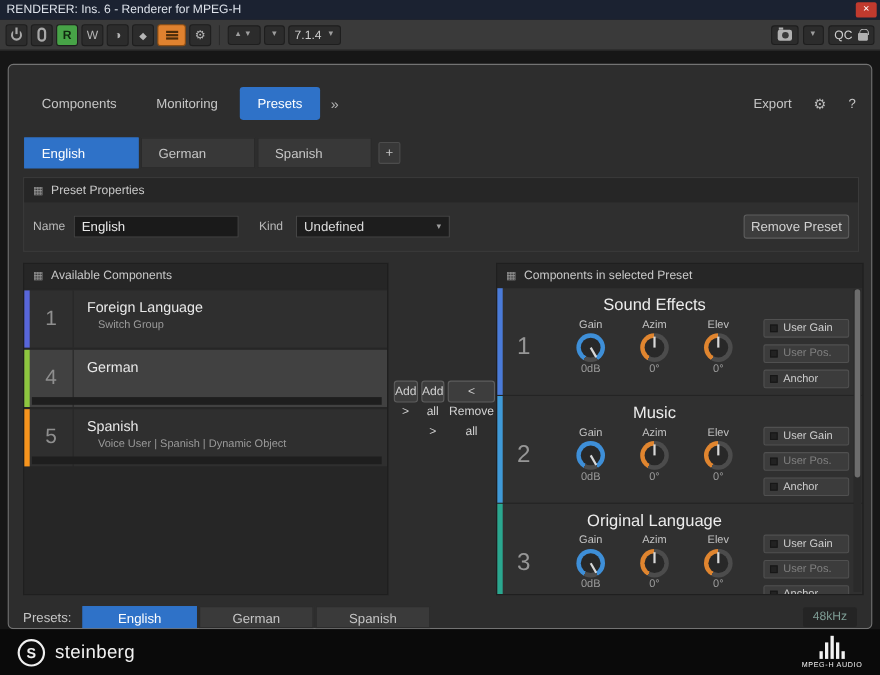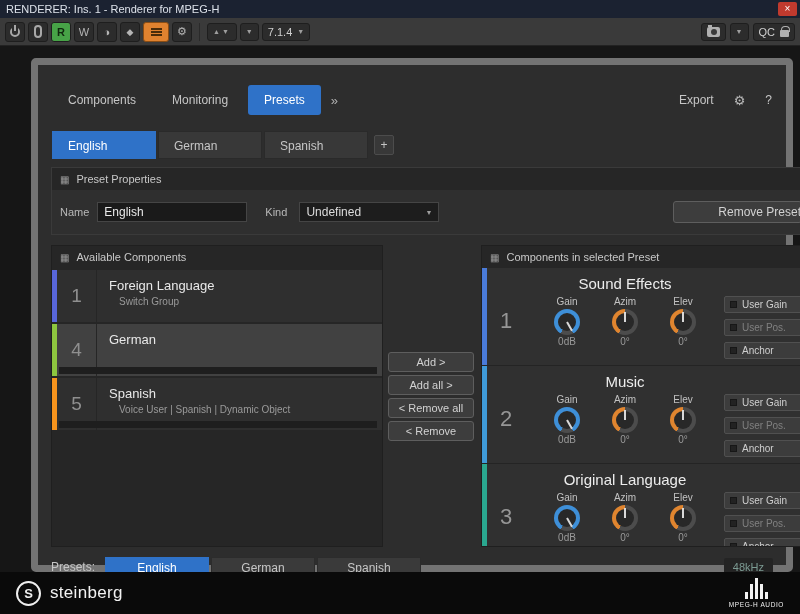--- a/index.html
+++ b/index.html
@@ -45,21 +45,21 @@
   .ico-bypass { width: 8px; height: 13px; border: 2px solid #a8a8a8; border-radius: 4px; }
   .ico-sliders { width: 11px; height: 2px; background: #4a2c0a; box-shadow: 0 3px 0 #4a2c0a, 0 6px 0 #4a2c0a; position: relative; top: -3px; }
   .ico-cam { width: 13px; height: 10px; background: #b0b0b0; border-radius: 2px; position: relative; }
   .ico-cam::before { content:''; position:absolute; left:4px; top:2px; width:6px; height:6px; border-radius:50%; background:#3a3a3a; }
   .ico-cam::after { content:''; position:absolute; left:1px; top:-2px; width:4px; height:2px; background:#b0b0b0; }
   .ico-lock { width: 9px; height: 7px; background: #b0b0b0; border-radius: 1px; position: relative; margin-top: 4px; }
   .ico-lock::before { content:''; position:absolute; left:1px; top:-4px; width:7px; height:5px; border:1.5px solid #b0b0b0; border-bottom:none; border-radius:4px 4px 0 0; }
   
   .plugin {
     position: absolute; left: 7px; right: 7px; top: 58px; bottom: 42px;
-    background: #2d2d2d; border: 7px solid #737373; border-radius: 5px; margin-left: 24px;
+    background: #2d2d2d; border: 1px solid #737373; border-radius: 5px;
   }
   
   .tabs-row { position: absolute; top: 20px; left: 14px; right: 14px; height: 30px; display: flex; align-items: center; gap: 4px; }
   .tab { height: 30px; line-height: 30px; padding: 0 16px; font-size: 12px; color: #c6c6c6; border-radius: 3px; cursor: default; }
   .tab.active { background: #2f72c8; color: #ffffff; }
   .tab-overflow { font-size: 13px; color: #b0b0b0; padding: 0 6px; }
   .tabs-right { margin-left: auto; display: flex; align-items: center; gap: 20px; }
   .export-lbl { font-size: 12px; color: #c6c6c6; }
   .gear { font-size: 13px; color: #b8b8b8; }
   .help { font-size: 12px; color: #c6c6c6; }
@@ -81,37 +81,37 @@
   }
   .kind-select {
     width: 140px; height: 20px; background: #1d1d1d; border: 1px solid #454545; color: #dcdcdc;
     font-size: 12px; display: flex; align-items: center; padding: 0 6px; margin-left: 4px; text-align: center;
   }
   .kind-select .chev { margin-left: auto; }
   .btn {
     background: #3d3d3d; border: 1px solid #5e5e5e; border-radius: 3px; color: #d2d2d2;
     font-size: 12px; text-align: center; cursor: default;
   }
-  .remove-preset { margin-left: auto; width: 129px; height: 22px; line-height: 20px; text-align: right; }
+  .remove-preset { margin-left: auto; width: 96px; height: 22px; line-height: 20px; }
   
   .panel { position: absolute; top: 180px; height: 302px; background: #262626; border: 1px solid #1f1f1f; overflow: hidden; }
   .panel.left { left: 13px; width: 332px; }
   .panel.right { left: 443px; width: 334px; }
   
   .ac-item { position: relative; display: flex; height: 52px; margin-top: 2px; background: #2f2f2f; }
   .ac-item:first-of-type { margin-top: 0; }
   .ac-item.selected { background: #414141; }
   .cbar { width: 5px; flex: 0 0 5px; }
   .ac-num { width: 40px; flex: 0 0 40px; display: flex; align-items: center; justify-content: center; font-size: 19px; color: #8f8f8f; border-right: 1px solid #262626; }
   .ac-info { flex: 1; padding: 8px 10px 0 12px; }
   .ac-title { font-size: 13px; color: #e8e8e8; }
   .ac-sub { font-size: 10px; color: #9a9a9a; margin-top: 3px; padding-left: 10px; }
   .ac-meter { position: absolute; left: 7px; right: 5px; bottom: 2px; height: 7px; background: #1e1e1e; }
   
-  .transfer { position: absolute; top: 287px; left: 350px; width: 86px; display: flex; flex-direction: column; gap: 3px; }
+  .transfer { position: absolute; top: 287px; left: 350px; width: 86px; display: flex; gap: 3px; }
   .transfer .btn { height: 20px; line-height: 18px; font-size: 11px; }
   
   .comp-row { position: relative; height: 98px; background: #303030; border-bottom: 1px solid #242424; }
   .comp-num { position: absolute; left: 18px; top: 40px; font-size: 22px; color: #969696; }
   .comp-title { position: absolute; left: 48px; top: 7px; width: 190px; text-align: center; font-size: 15px; color: #ececec; }
   .knob-area { position: absolute; left: 48px; top: 28px; width: 190px; display: flex; justify-content: center; gap: 14px; }
   .kcol { width: 44px; text-align: center; }
   .klabel { font-size: 10px; color: #c2c2c2; }
   .kval { font-size: 10px; color: #9a9a9a; margin-top: 1px; }
   .knob { width: 26px; height: 26px; border-radius: 50%; position: relative; margin: 2px auto 0; }
@@ -143,21 +143,21 @@
   .sb-text { font-size: 17px; color: #f2f2f2; letter-spacing: 0.3px; text-align: center; }
   .mh-logo { margin-left: auto; display: flex; flex-direction: column; align-items: center; }
   .mh-bars { display: flex; align-items: flex-end; gap: 2px; height: 21px; }
   .mh-bars i { display: block; width: 3px; background: #f2f2f2; }
   .mh-text { font-size: 6.5px; color: #f2f2f2; letter-spacing: 0.6px; margin-top: 2px; }
 </style>
 </head>
 <body>
 
 <div class="titlebar">
-  <span>RENDERER: Ins. 1 - Renderer for MPEG-H</span>
+  <span>RENDERER: Ins. 6 - Renderer for MPEG-H</span>
   <div class="close">×</div>
 </div>
 
 <div class="toolbar">
   <div class="tbtn">
       <span class="ico-power"></span>
     </div>
   <div class="tbtn">
       <span class="ico-bypass"></span>
     </div>

